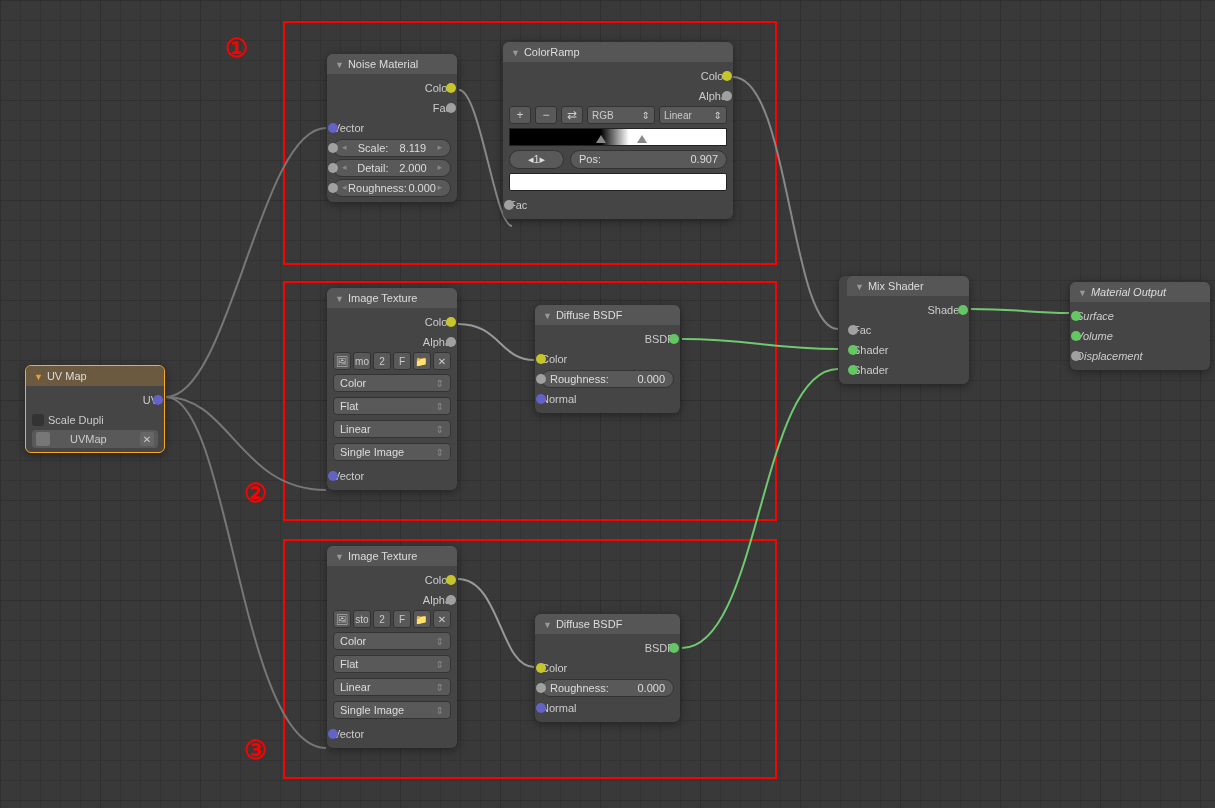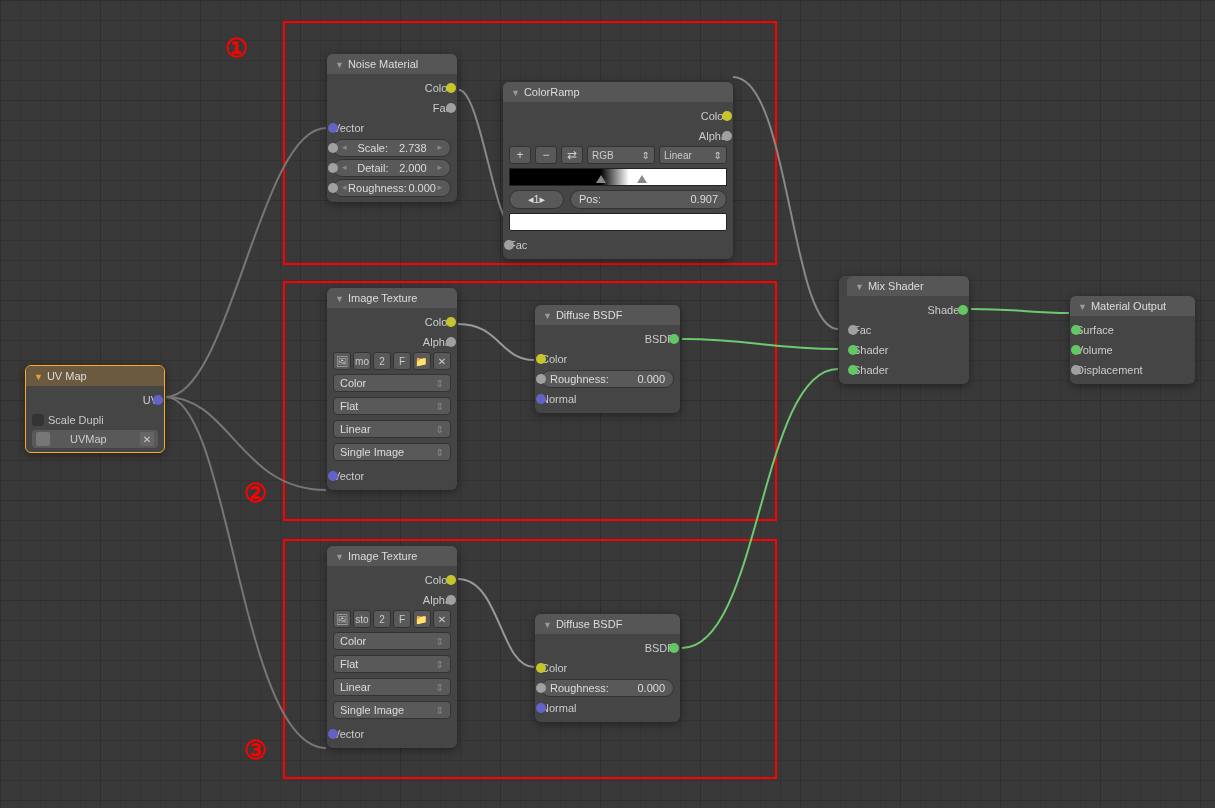--- a/index.html
+++ b/index.html
@@ -111,21 +111,21 @@
       </div>
     <div class="row left">
         <span class="socket in vector"></span>
         <span>Vector</span>
       </div>
     <div class="row">
         <span class="socket in value"></span>
         <div class="field">
           <span class="arrow">◂</span>
           <span>Scale:</span>
-          <span>2.738</span>
+          <span>8.119</span>
           <span class="arrow">▸</span>
         </div>
       </div>
     <div class="row">
         <span class="socket in value"></span>
         <div class="field">
           <span class="arrow">◂</span>
           <span>Detail:</span>
           <span>2.000</span>
           <span class="arrow">▸</span>
@@ -136,21 +136,21 @@
         <div class="field">
           <span class="arrow">◂</span>
           <span>Roughness:</span>
           <span>0.000</span>
           <span class="arrow">▸</span>
         </div>
       </div>
   </div>
 </div>
 
-<div class="node" style="left:503px; top:42px; width:230px;margin-top:40px;">
+<div class="node" style="left:503px; top:42px; width:230px;">
   <div class="node-header"><span class="tri">▼</span><span>ColorRamp</span></div>
   <div class="node-body">
     <div class="row right">
         <span>Color</span>
         <span class="socket out color"></span>
       </div>
     <div class="row right">
         <span>Alpha</span>
         <span class="socket out fac"></span>
       </div>
@@ -347,21 +347,21 @@
         <span class="socket in shader"></span>
         <span>Shader</span>
       </div>
     <div class="row left">
         <span class="socket in shader"></span>
         <span>Shader</span>
       </div>
   </div>
 </div>
 
-<div class="node" style="left:1070px; top:296px; width:125px;">
+<div class="node" style="left:1070px; top:282px; width:140px;font-style:italic;">
   <div class="node-header"><span class="tri">▼</span><span>Material Output</span></div>
   <div class="node-body">
     <div class="row left">
         <span class="socket in shader"></span>
         <span>Surface</span>
       </div>
     <div class="row left">
         <span class="socket in shader"></span>
         <span>Volume</span>
       </div>

